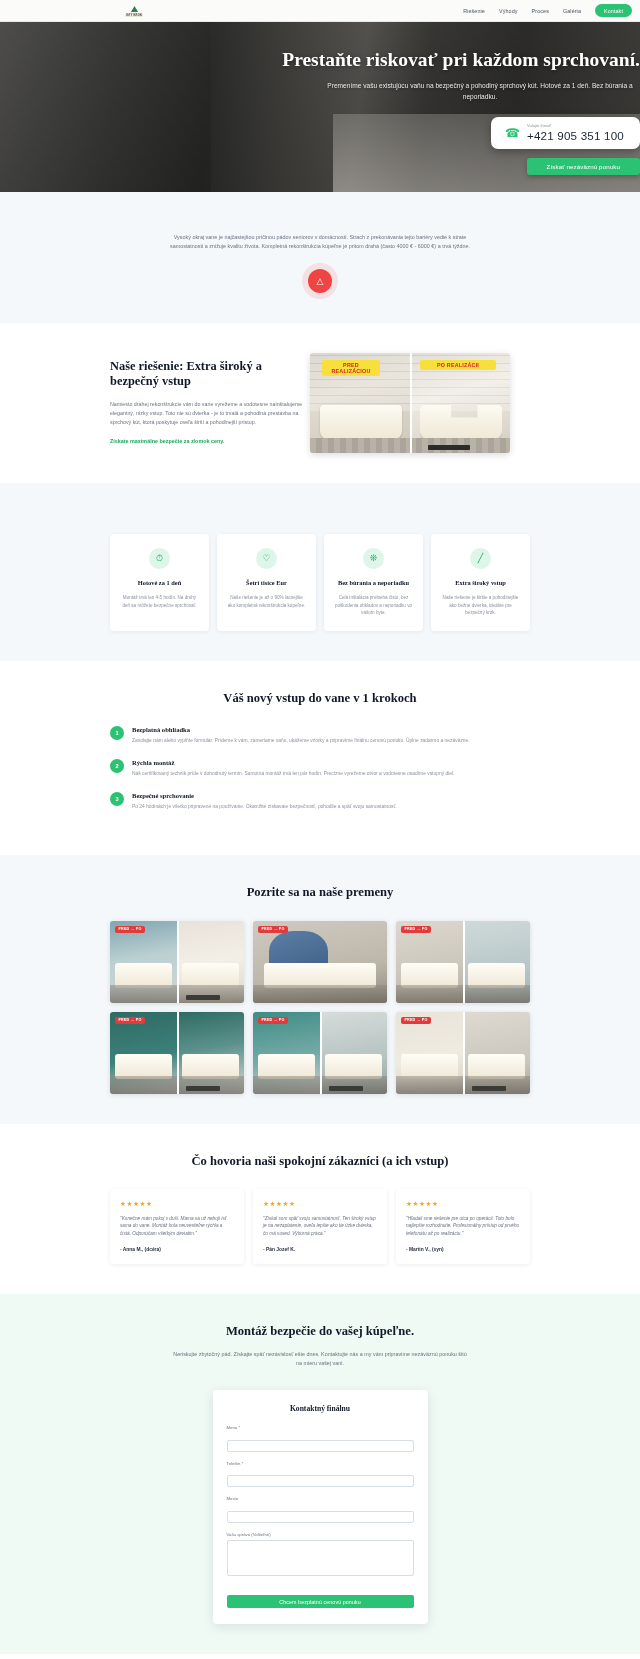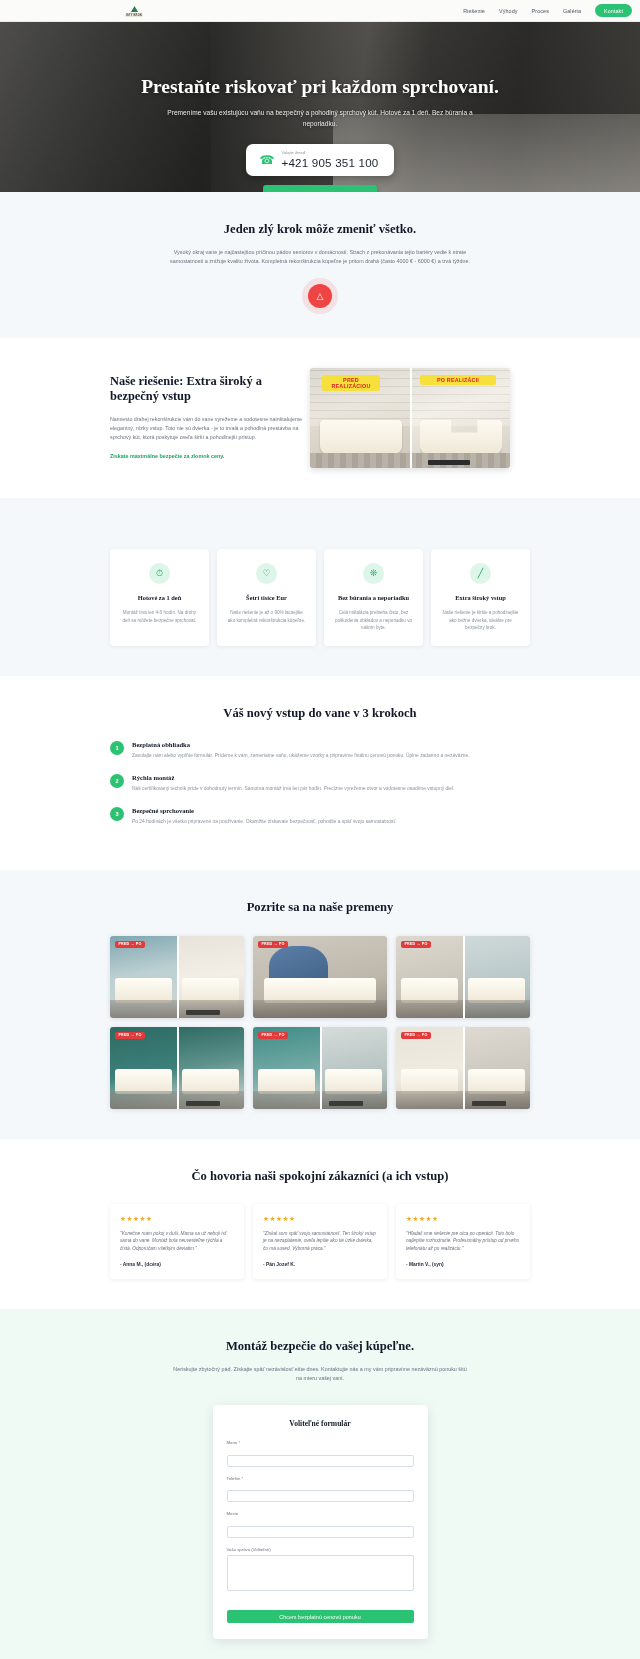--- a/index.html
+++ b/index.html
@@ -27,21 +27,21 @@
   .hero-bg{position:absolute;inset:0;
            background:
              linear-gradient(180deg,rgba(0,0,0,.42),rgba(0,0,0,.52)),
              linear-gradient(96deg,#6e6d68 0%,#585853 18%,#4c4c48 33%,#6d6c66 44%,
                              #8d8b84 56%,#5d5c57 66%,#4b4a46 80%,#6a6963 100%);}
   .hero-bg:after{content:"";position:absolute;left:52%;right:0;bottom:0;height:46%;
            background:linear-gradient(180deg,rgba(196,192,184,.30),rgba(228,224,216,.46));}
   .hero-bg:before{content:"";position:absolute;left:0;top:0;width:33%;height:100%;
            background:linear-gradient(100deg,rgba(255,255,255,.07),rgba(0,0,0,.12));}
   .hero-inner{position:relative;z-index:2;width:100%;display:flex;flex-direction:column;
-              align-items:center;padding-top:27px;margin-top:27px;}
+              align-items:flex-end;padding-top:27px;}
   .hero-h1{font-size:19.5px;line-height:22px;color:#ffffff;font-weight:bold;text-align:center;
            max-width:400px;text-shadow:0 1px 4px rgba(0,0,0,.45);}
   .hero-sub{margin-top:10px;font-size:6.6px;line-height:10.5px;color:#e8e8e6;text-align:center;
             max-width:320px;text-shadow:0 1px 3px rgba(0,0,0,.4);}
   .phone-card{margin-top:15px;background:#ffffff;border-radius:7px;padding:6px 16px 7px 14px;
               display:flex;align-items:center;gap:7px;box-shadow:0 3px 9px rgba(0,0,0,.28);}
   .phone-ico{color:#2cc273;font-size:12px;line-height:12px;}
   .phone-lbl{font-size:3.9px;color:#8a8f98;letter-spacing:.1px;margin-bottom:1px;}
   .phone-num{font-size:11.6px;font-weight:normal;color:#1d2430;letter-spacing:.2px;}
   .hero-cta{margin-top:9px;background:#2cc273;color:#fff;font-size:6.2px;border-radius:3px;
@@ -183,21 +183,20 @@
         <div class="phone-lbl">Volajte ihneď</div>
         <div class="phone-num">+421 905 351 100</div>
       </div>
     </div>
     <div class="hero-cta">Získať nezáväznú ponuku</div>
   </div>
 </section>
 
 <section class="sec bg-light">
   <div class="wrap">
-    <h2 class="h2 serif">Jeden zlý krok môže zmeniť všetko.</h2>
     <p class="lead">Vysoký okraj vane je najčastejšou príčinou pádov seniorov v domácnosti. Strach z prekonávania tejto bariéry vedie k strate samostatnosti a znižuje kvalitu života. Kompletná rekonštrukcia kúpeľne je pritom drahá (často 4000 € - 6000 €) a trvá týždne.</p>
     <div class="warn-circle">△</div>
   </div>
 </section>
 
 <section class="sec bg-white">
   <div class="wrap sol">
     <div class="sol-txt">
       <h2 class="sol-h serif">Naše riešenie: Extra široký a bezpečný vstup</h2>
       <p class="sol-p">Namiesto drahej rekonštrukcie vám do vane vyrežeme a vodotesne nainštalujeme elegantný, nízky vstup. Toto nie sú dvierka - je to trvalá a pohodlná prestavba na sprchový kút, ktorá poskytuje oveľa širší a pohodlnejší prístup.</p>
@@ -244,21 +243,21 @@
         <div class="card-ico">╱</div>
         <div class="card-h">Extra široký vstup</div>
         <div class="card-p">Naše riešenie je širšie a pohodlnejšie ako bežné dvierka, ideálne pre bezpečný krok.</div>
       </div>
     </div>
   </div>
 </section>
 
 <section class="sec bg-white">
   <div class="wrap">
-    <h2 class="h2 serif">Váš nový vstup do vane v 3 krokoch</h2>
+    <h2 class="h2 serif">Váš nový vstup do vane v 1 krokoch</h2>
     <div class="steps">
       <div class="step">
         <div class="step-n">1</div>
         <div>
           <div class="step-h">Bezplatná obhliadka</div>
           <div class="step-p">Zavolajte nám alebo vyplňte formulár. Prídeme k vám, zameriame vaňu, ukážeme vzorky a pripravíme finálnu cenovú ponuku. Úplne zadarmo a nezáväzne.</div>
         </div>
       </div>
       <div class="step">
         <div class="step-n">2</div>
@@ -379,21 +378,21 @@
       </div>
     </div>
   </div>
 </section>
 
 <section class="sec bg-mint">
   <div class="wrap">
     <h2 class="h2 serif">Montáž bezpečie do vašej kúpeľne.</h2>
     <p class="lead">Neriskujte zbytočný pád. Získajte späť nezávislosť ešte dnes. Kontaktujte nás a my vám pripravíme nezáväznú ponuku šitú na mieru vašej vani.</p>
     <div class="form-card">
-      <div class="form-h">Voliteľné formulár</div>
+      <div class="form-h">Kontaktný finálnu</div>
       <label class="fl">Meno *</label>
       <input class="fi" type="text" value="" placeholder="" style="">
       <label class="fl">Telefón *</label>
       <input class="fi" type="text" value="" placeholder="" style="">
       <label class="fl">Mesto</label>
       <input class="fi" type="text" value="" placeholder="" style="">
       <label class="fl">Vaša správa (Voliteľné)</label>
       <textarea class="fta" placeholder="" style=""></textarea>
       <button class="fsubmit">Chcem bezplatnú cenovú ponuku</button>
     </div>

